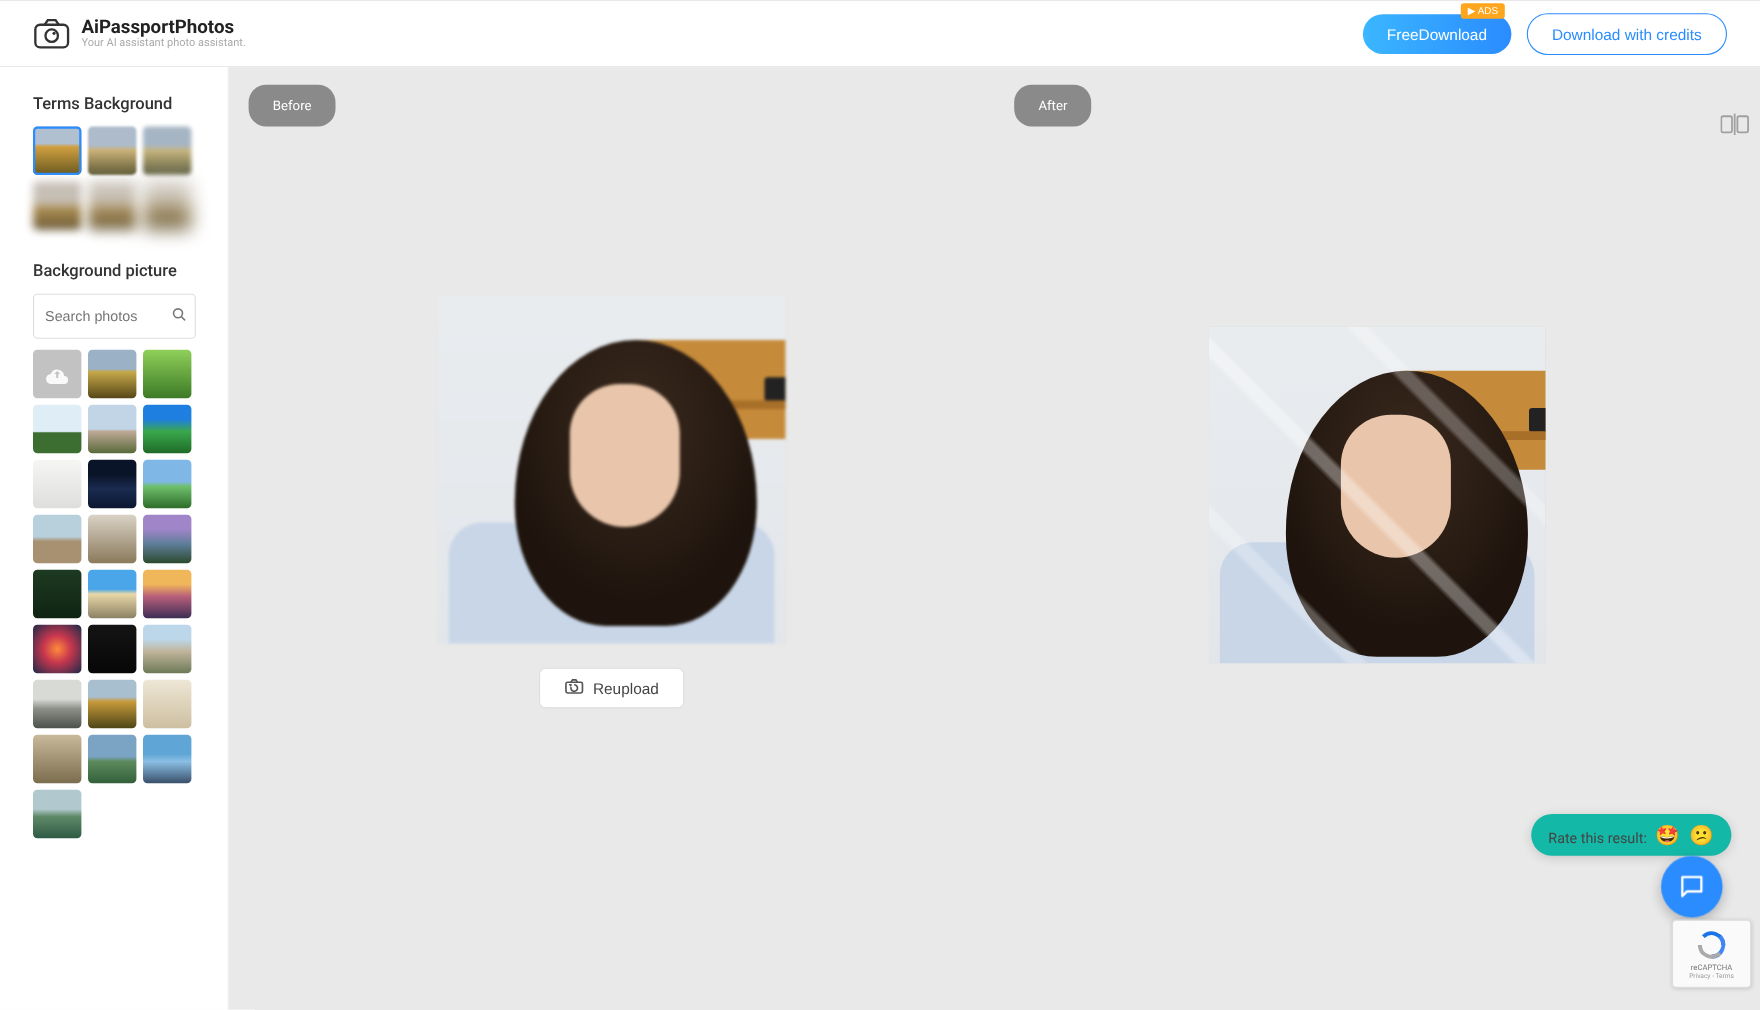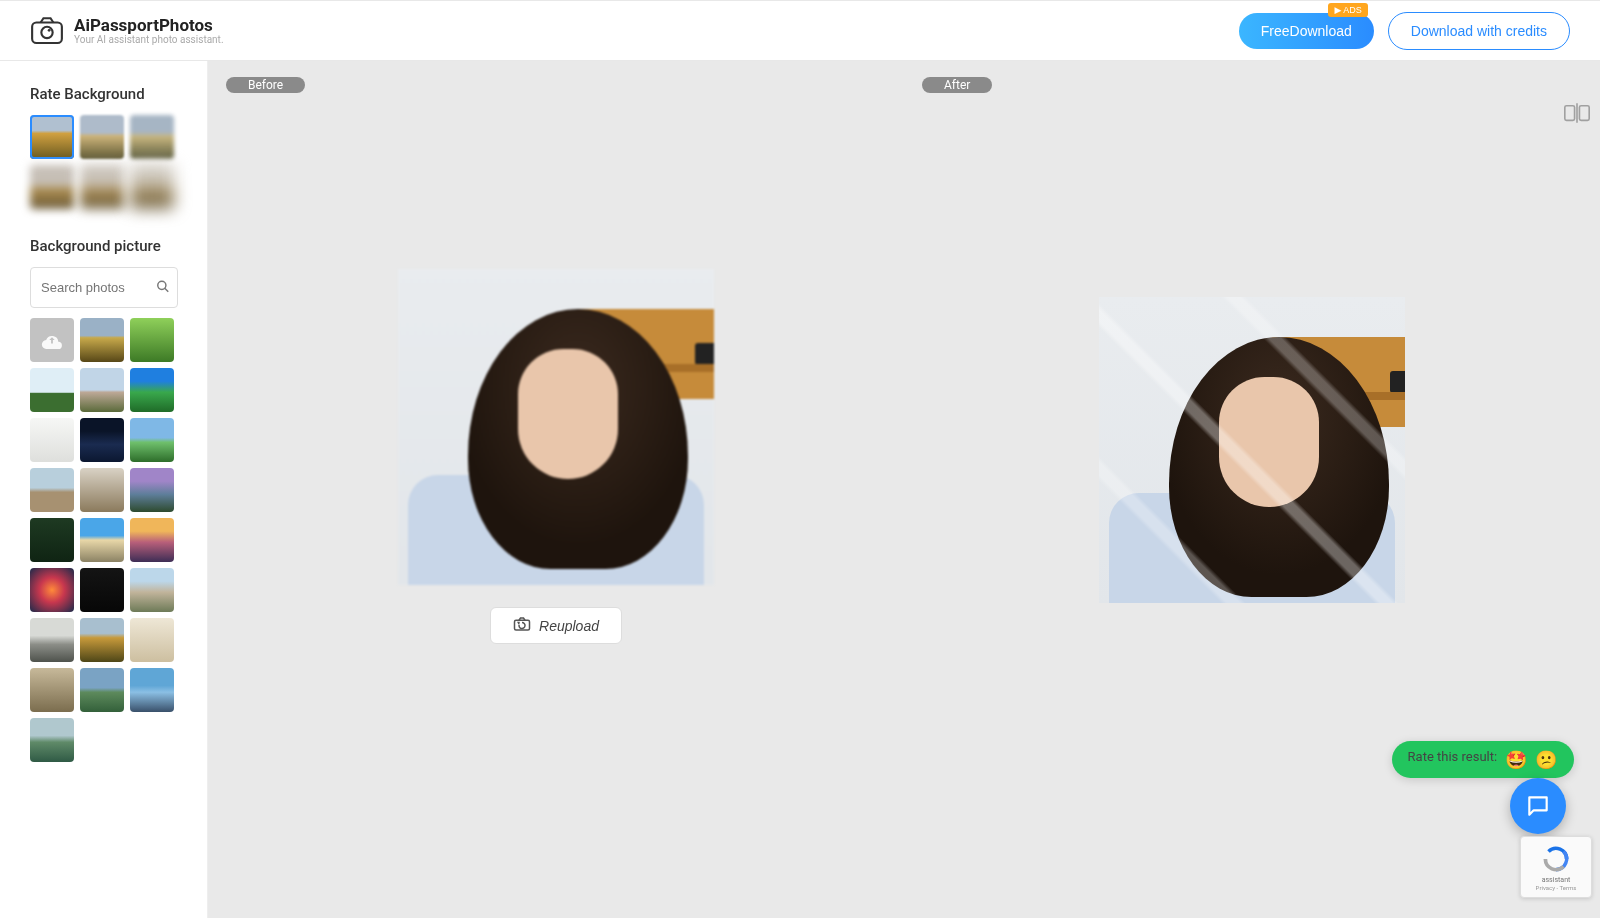--- a/index.html
+++ b/index.html
@@ -142,21 +142,21 @@
   .panels {
     display: flex; width: 100%; height: 100%;
   }
   .panel {
     width: 50%; position: relative; padding-top: 18px;
     display: flex; flex-direction: column; align-items: center;
   }
   .tag-pill {
     position: absolute; top: 16px; left: 18px;
     background: #8a8a8a; color: #fff; font-size: 12px;
-    padding: 1px 22px; border-radius: 16px;
+    padding: 12px 22px; border-radius: 16px;
   }
   .img-wrap {
     width: 316px; height: 316px; background: #d8dde1;
     position: relative; overflow: hidden;
   }
   .panel-before .img-wrap { margin-top: 190px; filter: blur(1.3px); }
   .panel-after  .img-wrap { margin-top: 218px; width: 306px; height: 306px; }
 
   
   .portrait {
@@ -191,35 +191,35 @@
       linear-gradient(45deg, rgba(255,255,255,0) 45%, rgba(255,255,255,0.35) 46%, rgba(255,255,255,0.35) 48%, rgba(255,255,255,0) 49%),
       linear-gradient(45deg, rgba(255,255,255,0) 20%, rgba(255,255,255,0.28) 21%, rgba(255,255,255,0.28) 23%, rgba(255,255,255,0) 24%),
       linear-gradient(45deg, rgba(255,255,255,0) 70%, rgba(255,255,255,0.28) 71%, rgba(255,255,255,0.28) 73%, rgba(255,255,255,0) 74%);
     pointer-events:none;
   }
 
   .reupload {
     margin-top: 22px;
     background: #fff; border: 1px solid #ddd; border-radius: 6px;
     padding: 8px 22px; font-size: 14px; color: #444;
-    display: flex; align-items: center; gap: 8px; cursor: pointer; font-style: italic;
+    display: flex; align-items: center; gap: 8px; cursor: pointer;
   }
 
   
   .compare-icon {
     position: absolute; top: 42px; right: 10px;
     width: 26px; height: 20px; cursor: pointer; opacity: 0.55;
   }
 
   
   .rate-bubble {
     position: fixed; bottom: 140px; right: 26px;
-    background: #22c55e; border-radius: 40px; padding: 8px 16px;
+    background: #14b8a6; border-radius: 40px; padding: 8px 16px;
     box-shadow: 0 2px 10px rgba(0,0,0,0.15);
-    display: flex; align-items: flex-start; gap: 8px; font-size: 13px; color:#444;margin-top:44px;
+    display: flex; align-items: flex-end; gap: 8px; font-size: 13px; color:#444;margin-top:44px;
   }
   .emoji { font-size: 18px; cursor: pointer; }
   .chat-fab {
     position: fixed; bottom: 84px; right: 34px;
     width: 56px; height: 56px; border-radius: 50%;
     background: #2a8cff; display:flex; align-items:center; justify-content:center;
     box-shadow: 0 4px 12px rgba(0,0,0,0.25); cursor:pointer;
   }
   .recaptcha {
     position: fixed; bottom: 20px; right: 8px;
@@ -281,21 +281,21 @@
     </button>
     <button class="btn btn-outline">Download with credits</button>
   </div>
 </div>
 
 <div class="main">
 
   <div class="sidebar">
 
     <div class="section">
-      <div class="section-title">Rate Background</div>
+      <div class="section-title">Terms Background</div>
       <div class="thumb-grid">
         <div class="thumb blur1 sel"></div>
         <div class="thumb blur2"></div>
         <div class="thumb blur3"></div>
         <div class="thumb blur4"></div>
         <div class="thumb blur5"></div>
         <div class="thumb blur6"></div>
       </div>
     </div>
 
@@ -415,15 +415,15 @@
     <path d="M4 4h16v12H8l-4 4z" stroke-linejoin="round"></path>
   </svg>
 </div>
 
 <div class="recaptcha">
   <svg width="30" height="30" viewBox="0 0 48 48">
     <path d="M44 24a20 20 0 0 0-34-14l4 4A14 14 0 0 1 38 24z" fill="#1a73e8"></path>
     <path d="M24 44a20 20 0 0 0 14-34l-4 4A14 14 0 0 1 24 38z" fill="#4285f4"></path>
     <path d="M4 24a20 20 0 0 0 34 14l-4-4A14 14 0 0 1 10 24z" fill="#aaa"></path>
   </svg>
-  <div class="r-text">assistant</div>
+  <div class="r-text">reCAPTCHA</div>
   <div class="r-sub">Privacy - Terms</div>
 </div>
 
 </body></html>

